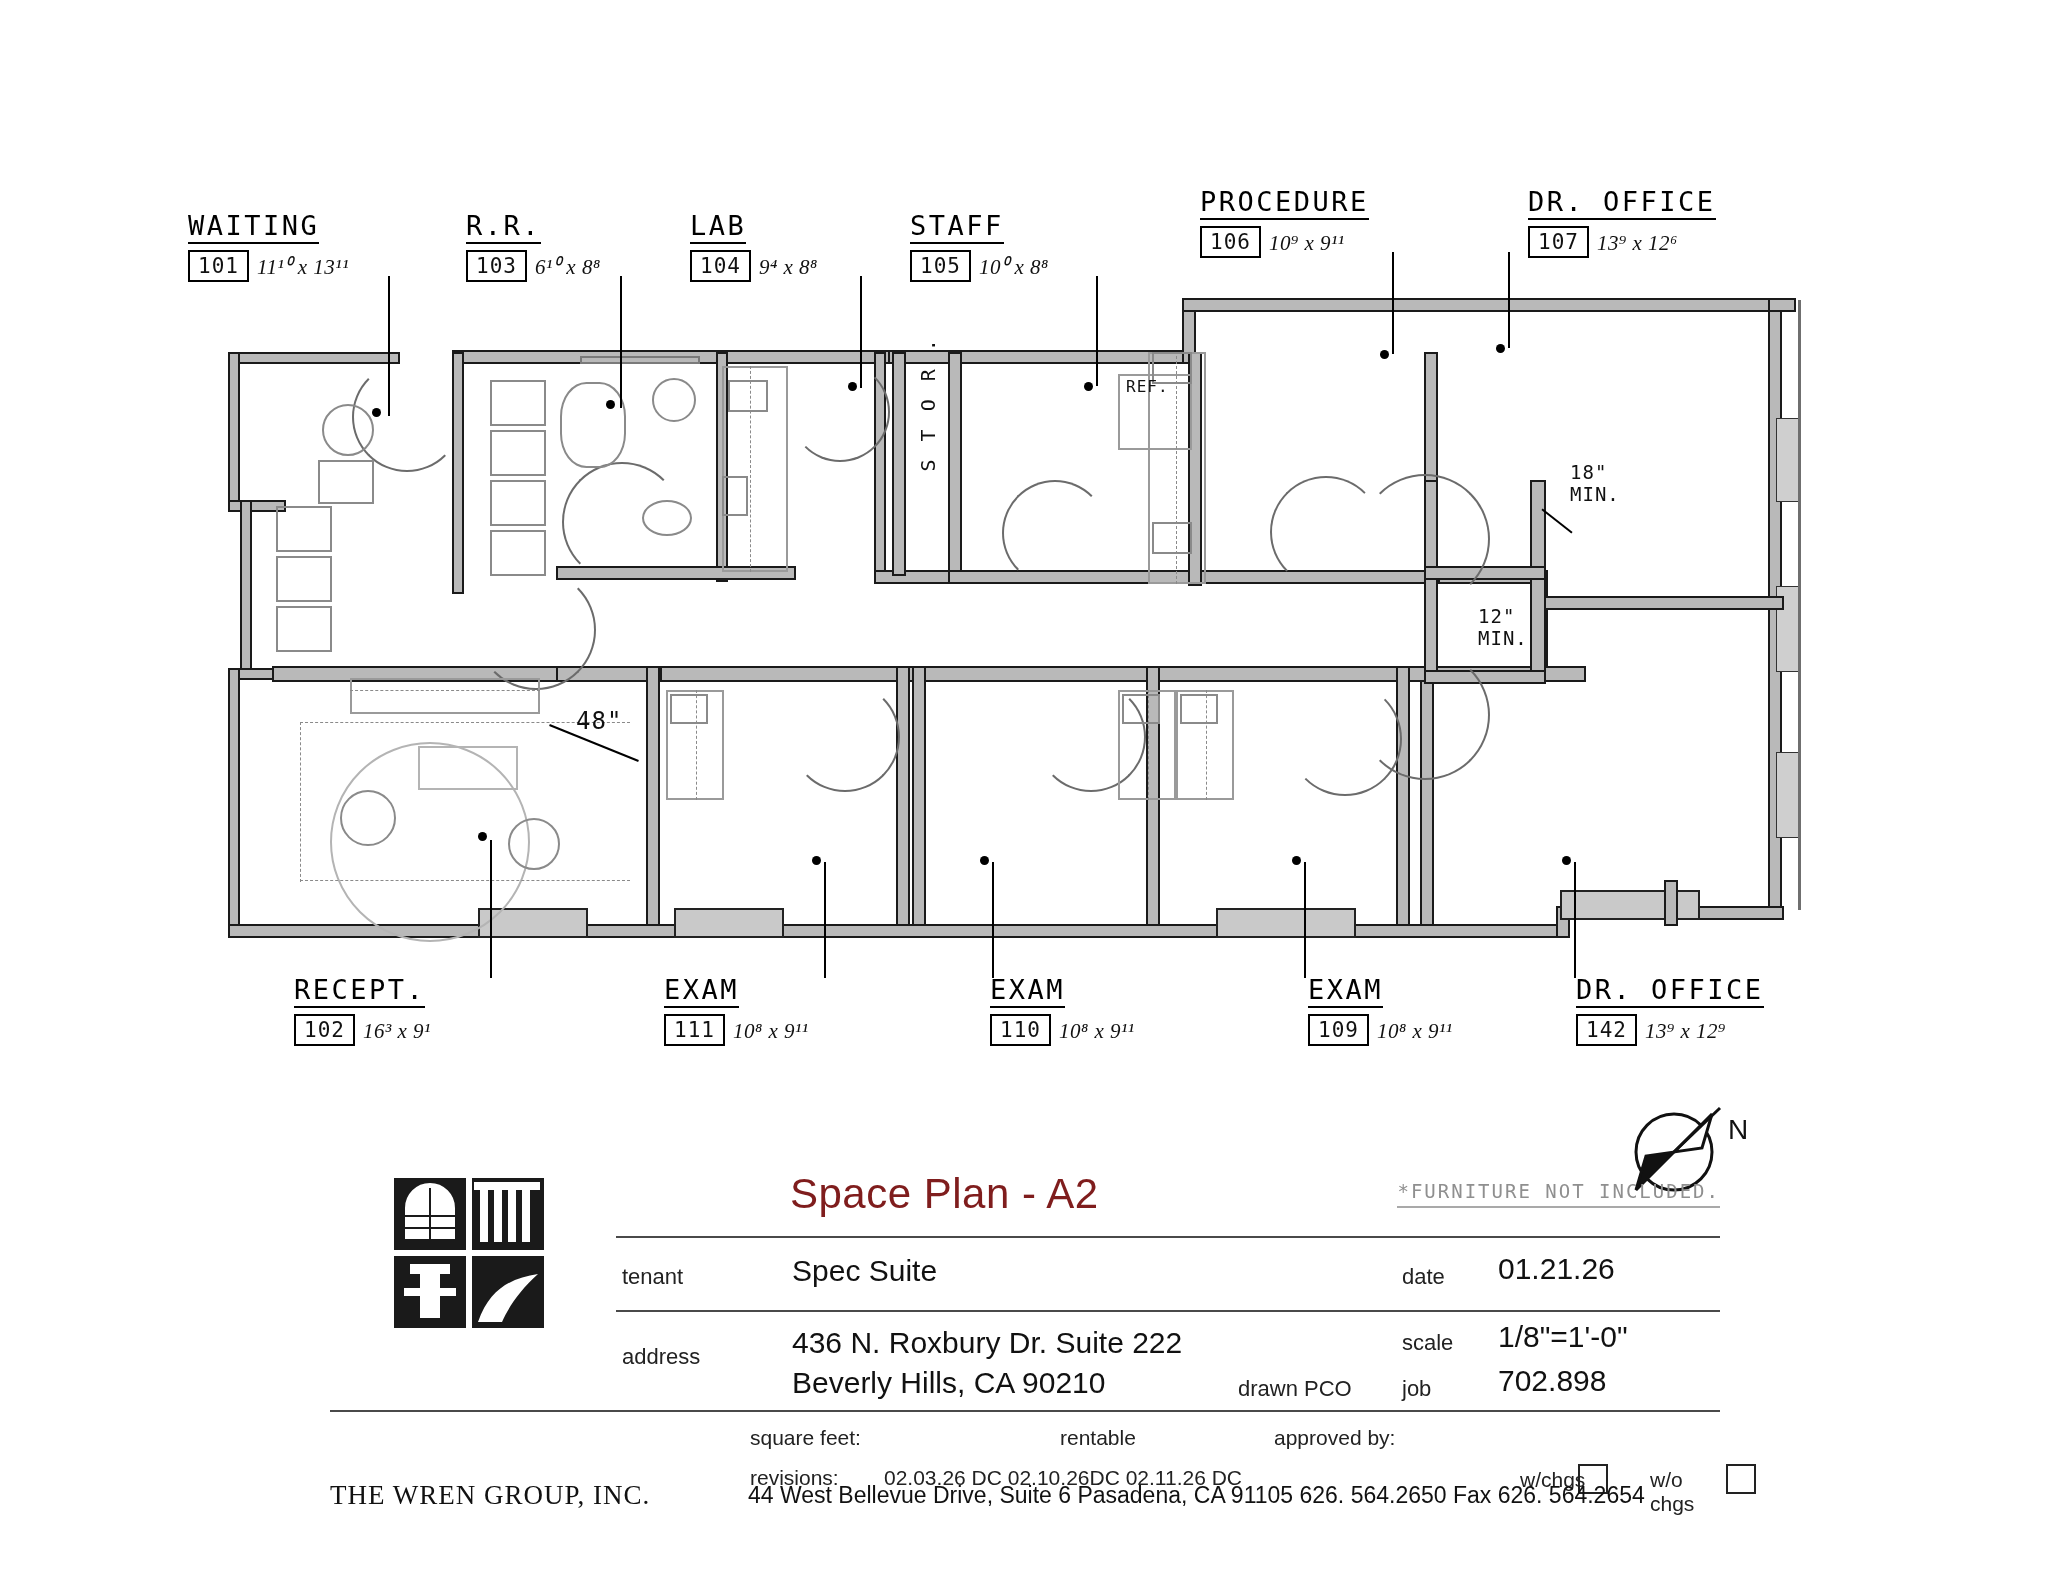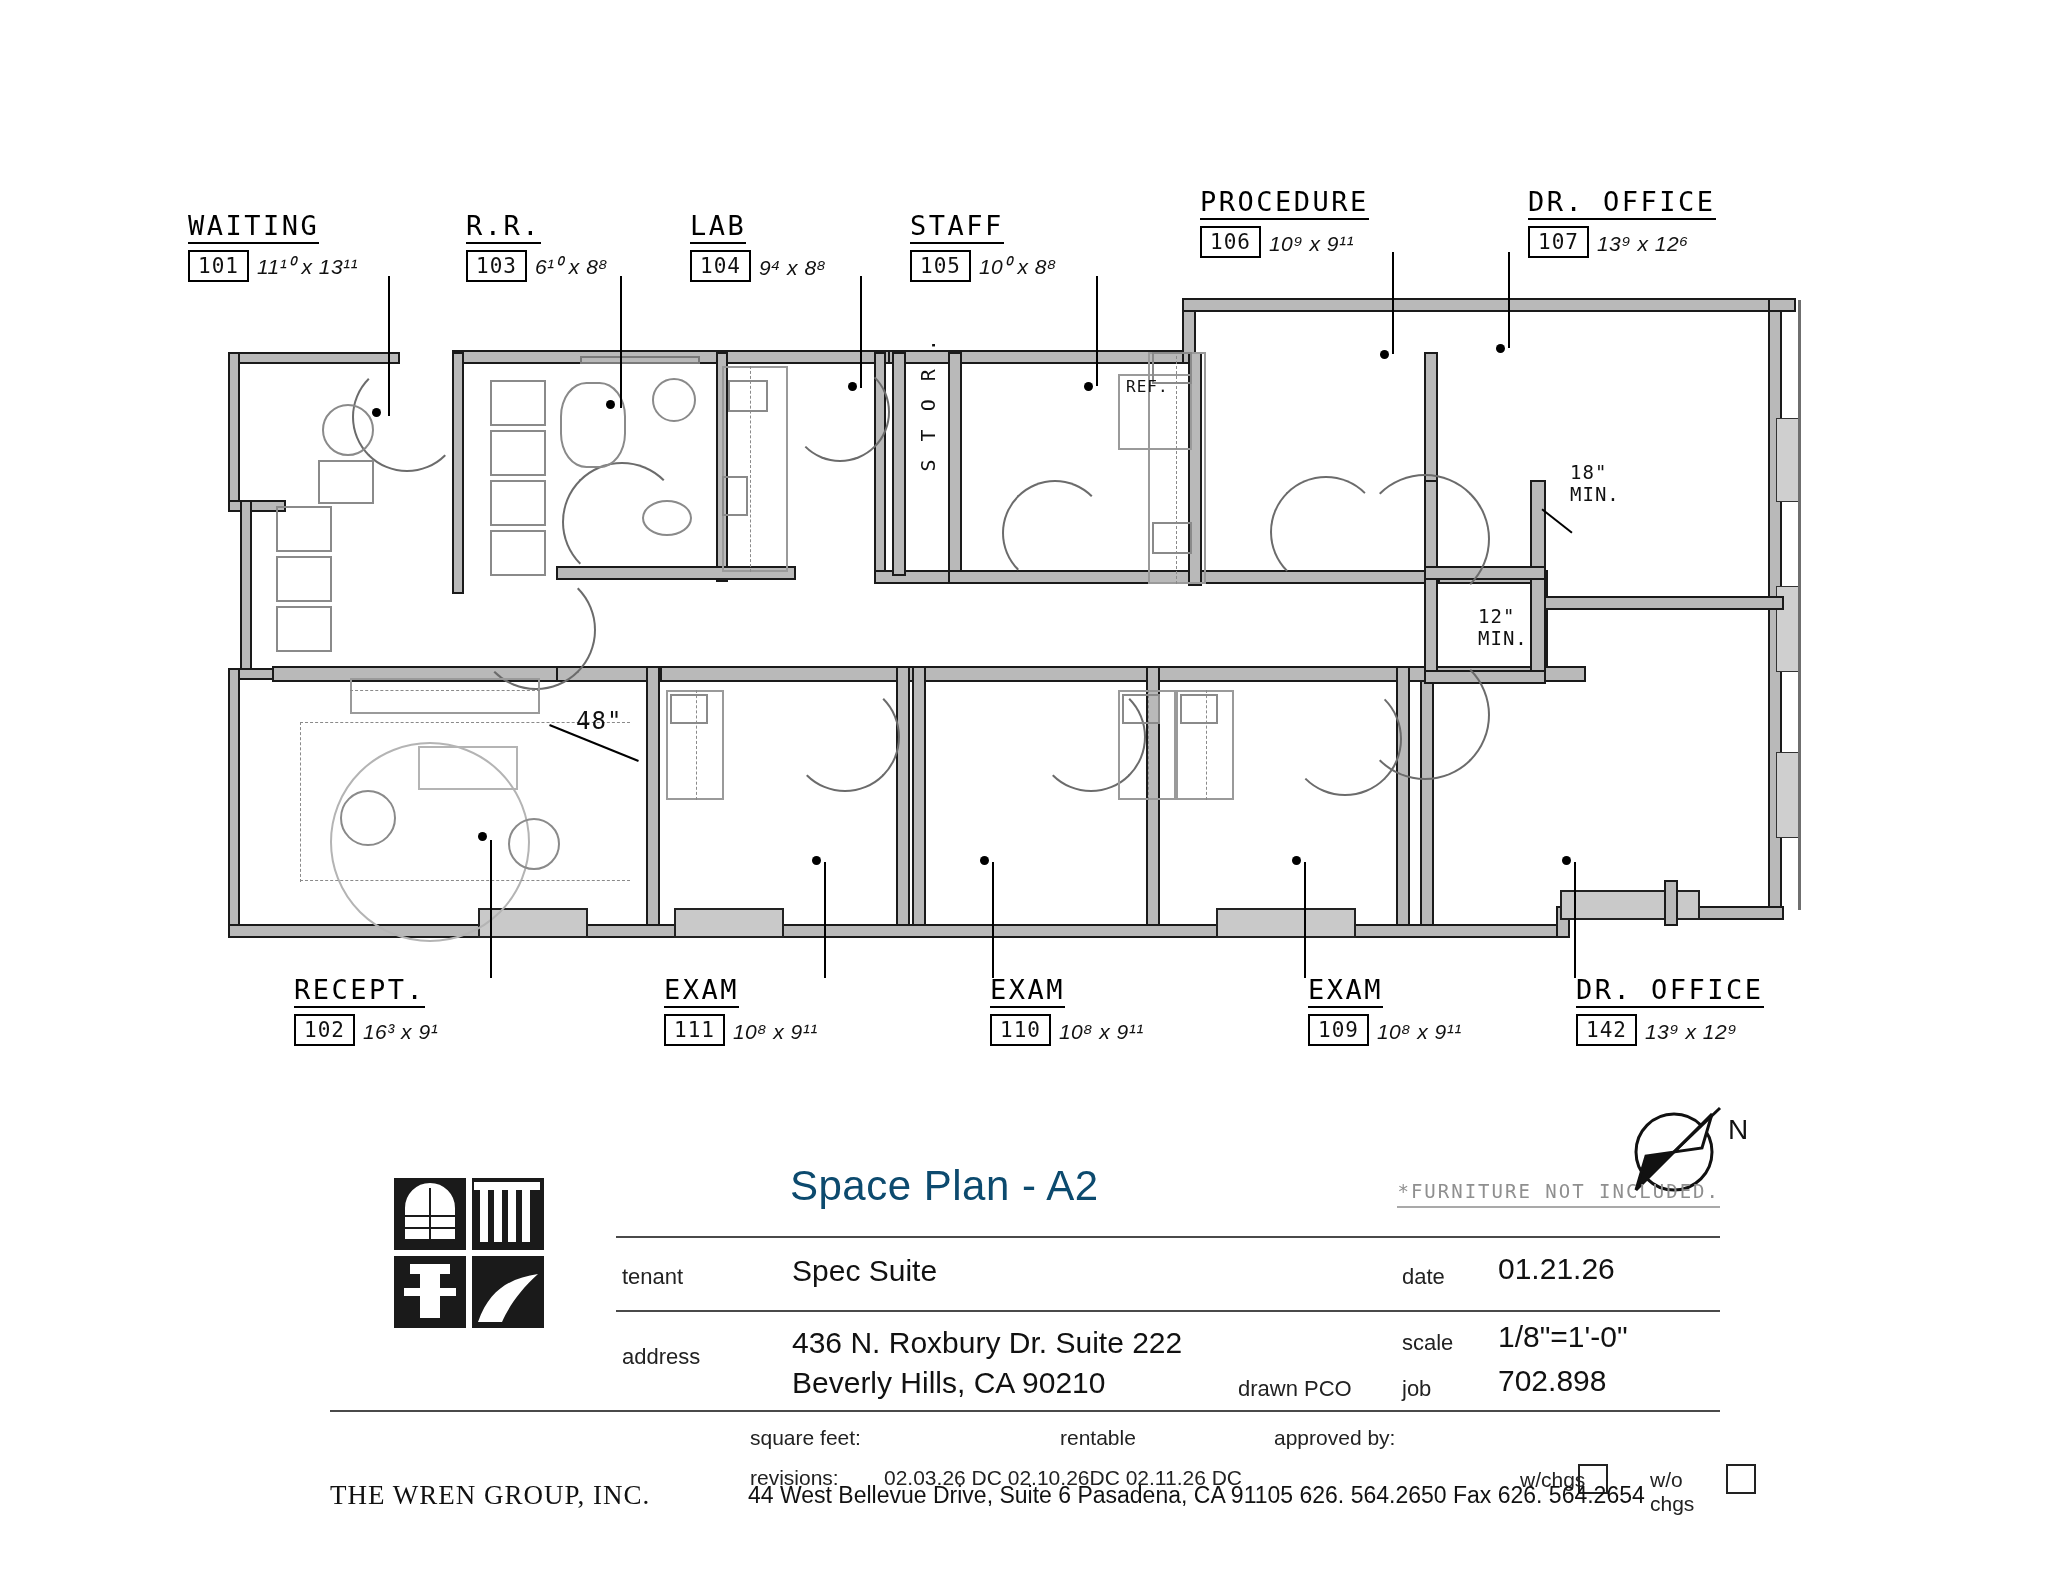--- a/index.html
+++ b/index.html
@@ -40,21 +40,21 @@
   }
   .room-tag .rt-num {
     border: 2px solid #000;
     padding: 2px 8px 2px 8px;
     font-family: "DejaVu Sans Mono", monospace;
     font-size: 21px;
     line-height: 1.15;
     letter-spacing: 1px;
   }
   .room-tag .rt-dim {
-    font-family: Liberation Sans, sans-serif;
+    font-family: Liberation Serif, serif;
     font-style: italic;
     font-size: 21px;
     letter-spacing: 0.5px;
     padding-bottom: 2px;
   }
   .room-tag .rt-underline {
     border-bottom: 2px solid #000;
     padding-bottom: 3px;
     display: inline-block;
   }
@@ -128,24 +128,24 @@
   }
   .note.small { font-size: 16px; }
   .arrow-line { position: absolute; background: #000; height: 2px; }
 
   
   .title-block { position: absolute; left: 330px; top: 1158px; width: 1390px; }
   .tb-title {
     font-family: "Liberation Sans", sans-serif;
     font-size: 42px;
     letter-spacing: 0.5px;
-    color: #0c4a6e;
+    color: #7f1d1d;
     position: absolute;
     left: 460px;
-    top: 4px;
+    top: 12px;
   }
   .tb-furniture {
     position: absolute;
     right: 0px;
     top: 22px;
     font-family: "DejaVu Sans Mono", monospace;
     font-size: 19px;
     letter-spacing: 2px;
     color: #8f8f8f;
     border-bottom: 2px solid #a9a9a9;

